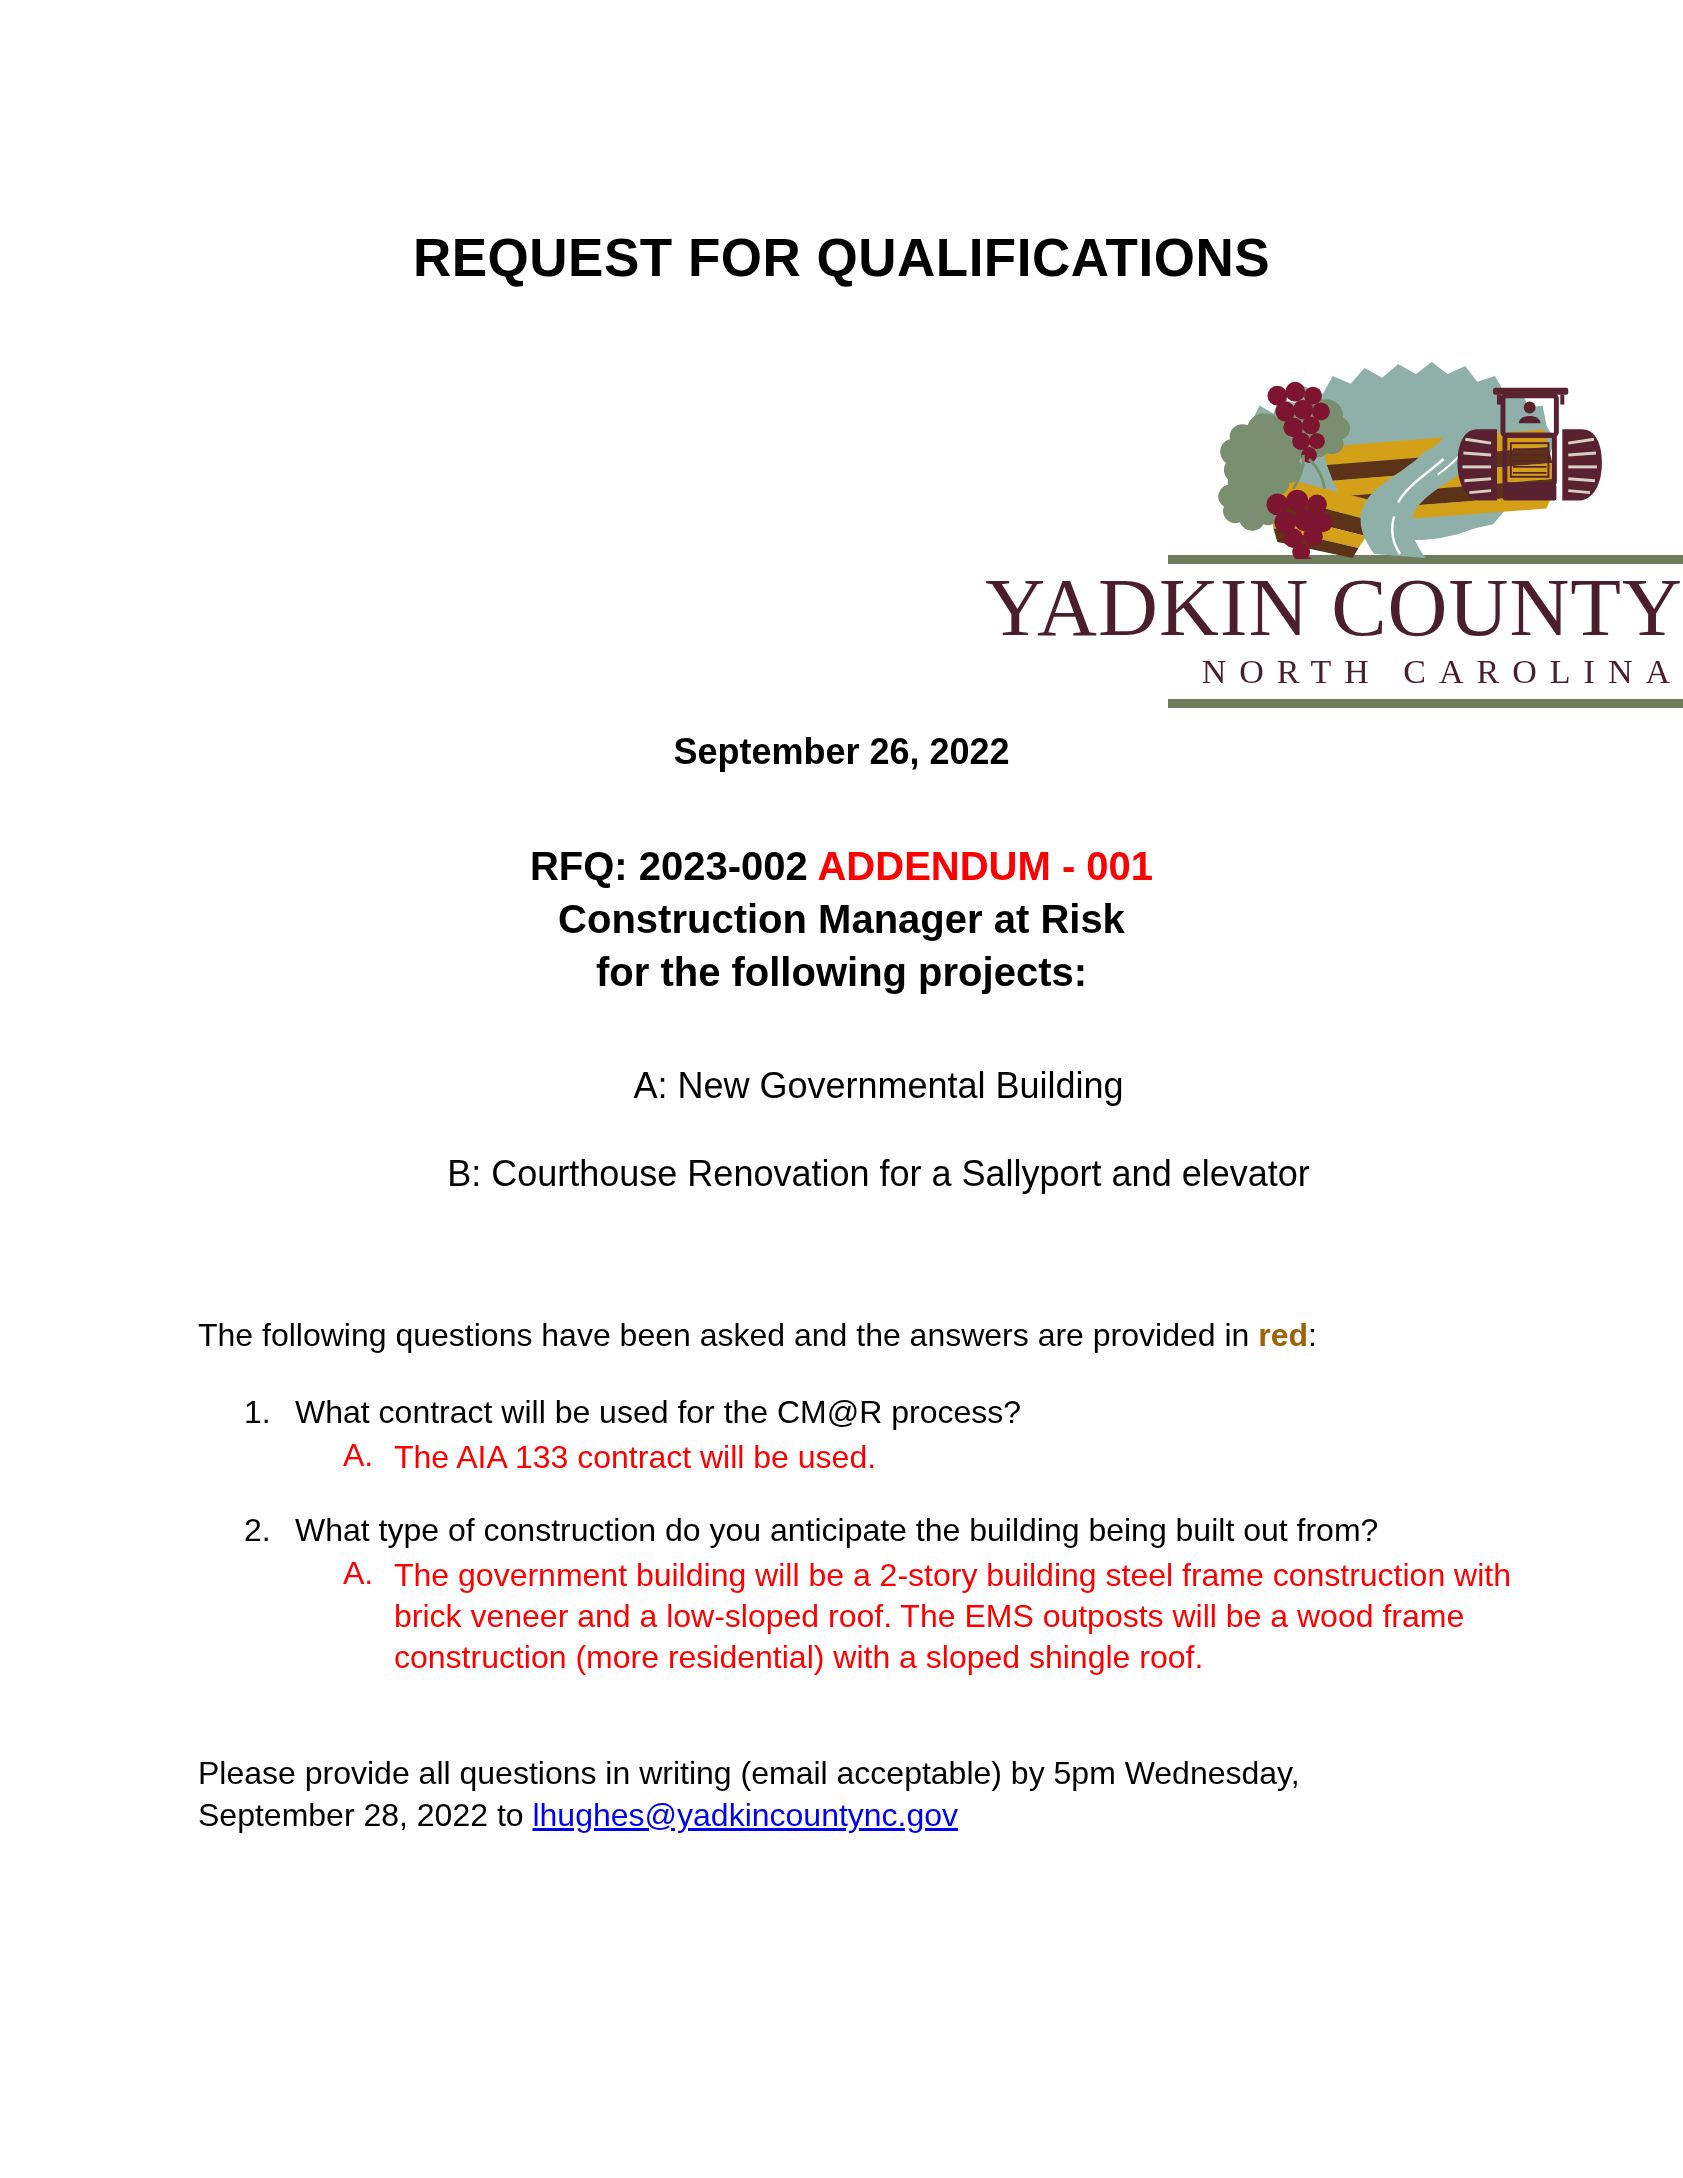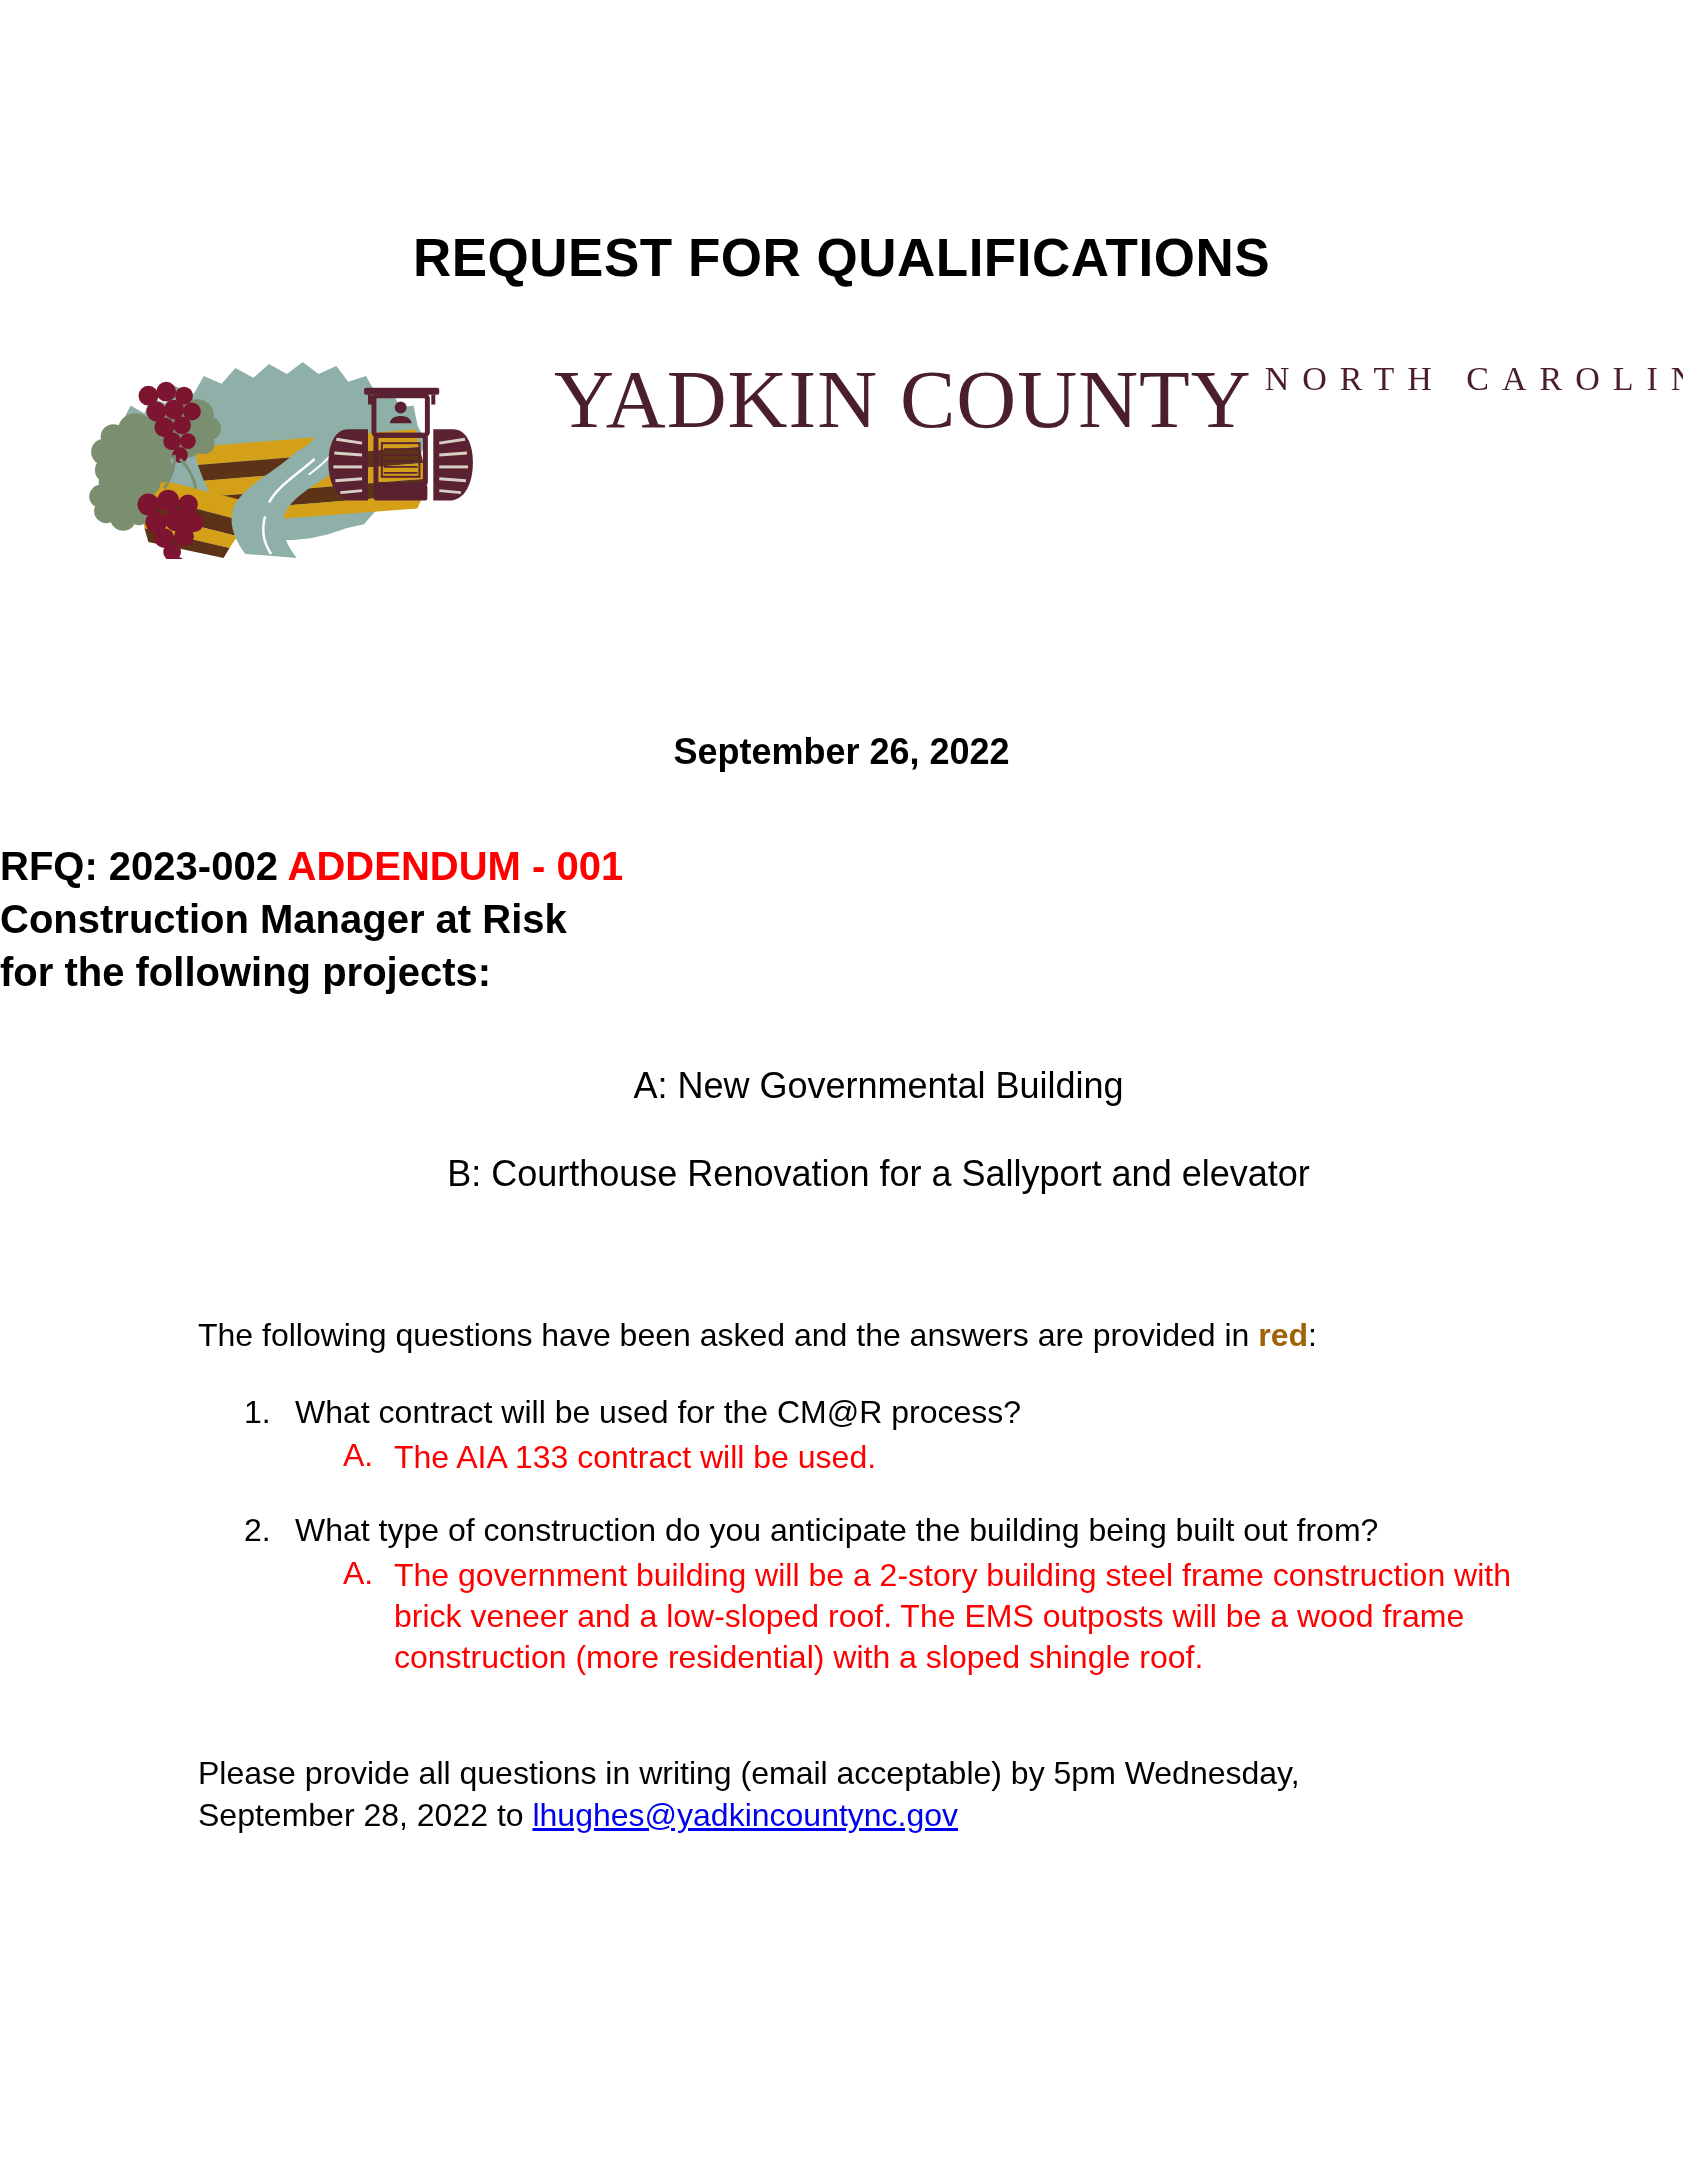--- a/index.html
+++ b/index.html
@@ -37,22 +37,22 @@
     line-height: 1.05;
   }
 
   
   .logo-block {
     position: absolute;
     top: 356px;
     left: 0;
     width: 1683px;
     display: flex;
-    flex-direction: row;
-    align-items: flex-start;
+    flex-direction: column;
+    align-items: flex-end;
   }
   .logo-art {
     width: 554px;
     height: 203px;
     position: relative;
   }
   .logo-art svg { display: block; width: 554px; height: 203px; }
 
   .logo-rule {
     width: 515px;
@@ -91,20 +91,21 @@
     font-size: 36px;
     font-weight: bold;
   }
 
   
   .rfq-heading {
     position: absolute;
     top: 840px;
     left: 0;
     width: 1683px;
+    text-align: center;
     font-size: 40px;
     font-weight: bold;
     line-height: 1.32;
   }
   .addendum { color: #FF0000; }
 
   
   .projects {
     position: absolute;
     top: 1067px;

